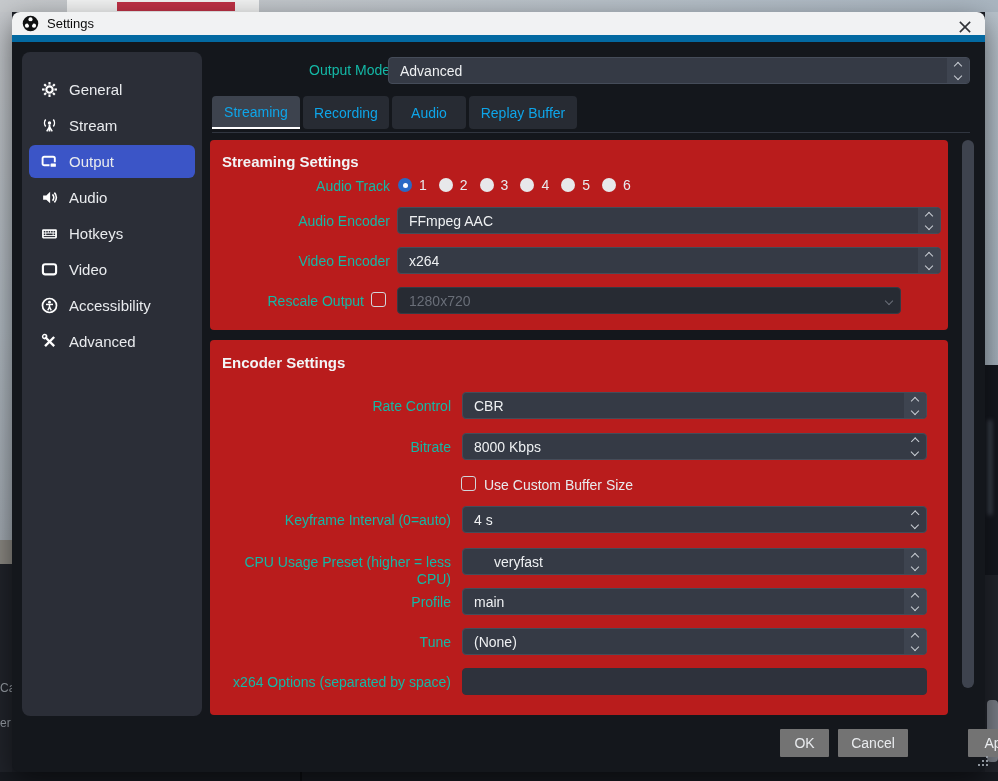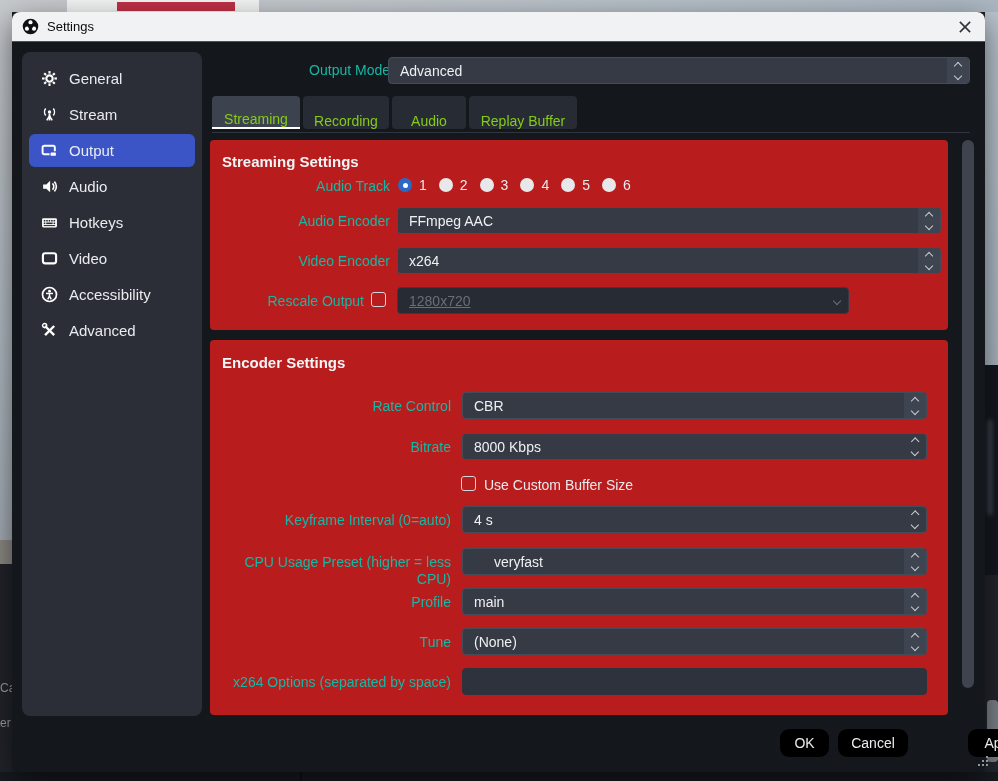--- a/index.html
+++ b/index.html
@@ -22,27 +22,27 @@
   .bg-right-streak { position:absolute; left:988px; top:420px; width:4px; height:95px; background:#434a55; filter:blur(2px); }
   .bg-strip-right-dark { position:absolute; left:985px; top:575px; width:13px; height:206px; background:#22252c; }
   .bg-right-pill { position:absolute; left:987px; top:700px; width:11px; height:62px; background:#7b8089; border-radius:4px; }
   .bg-strip-bottom { position:absolute; left:0; top:772px; width:998px; height:9px; background:#171a20; }
   .bg-bottom-vline { position:absolute; left:300px; top:772px; width:2px; height:9px; background:#0d0f13; }
 
   
   .dialog { position:absolute; left:12px; top:12px; width:973px; height:760px;
     background:#14171c; border-radius:8px; box-shadow:0 10px 30px rgba(0,0,0,.55); }
   .titlebar { position:absolute; left:0; top:0; width:100%; height:30px; background:#f1f2f3;
-    border-radius:8px 8px 0 0; display:flex; align-items:center; padding:0 10px; border-bottom:1px solid #0369a1; }
+    border-radius:8px 8px 0 0; display:flex; align-items:center; padding:0 10px; border-bottom:7px solid #0369a1; }
   .titlebar .app-title { font-size:13px; color:#0c0c0c; margin-left:8px; }
   .close-btn { position:absolute; right:12px; top:7px; width:16px; height:16px; cursor:pointer; }
 
   
   .sidebar { position:absolute; left:10px; top:40px; width:180px; height:664px;
-    background:#2b2e37; border-radius:8px; padding:10px 7px; }
+    background:#2b2e37; border-radius:8px; padding:21px 7px; }
   .side-item { height:33px; border-radius:6px; display:flex; align-items:center; gap:11px;
     padding-left:12px; color:#e9ebee; font-size:15px; margin-bottom:3px; }
   .side-item.selected { background:#3b55c7; }
   .side-item .icn { width:17px; height:17px; flex:0 0 17px; display:inline-flex; }
   .side-item .icn svg { width:100%; height:100%; }
 
   
   .flabel { position:absolute; color:#14b8a6; font-size:14px; text-align:right; line-height:17px; }
   .combo { position:absolute; height:27px; background:#353a45; border:1px solid #454c59; border-radius:4px;
     display:flex; align-items:center; color:#eef0f2; font-size:14px; padding-left:11px; }
@@ -52,42 +52,42 @@
   .chv.up { transform:rotate(-135deg); }
   .chv.dn { transform:rotate(45deg); }
   .combo.spinbox .spin { background:transparent; justify-content:space-between; padding:5px 0; }
   .combo.disabled { background:#272b33; border-color:#353a44; color:#696e78; }
   .combo.disabled .spin { background:transparent; }
   .combo.disabled .chv { border-color:#6a6f79; }
   .textinput { position:absolute; height:27px; background:#2e323c; border:1px solid #2e323c; border-radius:4px;
     color:#eef0f2; font-size:14px; padding:0 11px; width:465px; outline:none; }
   .checkbox { position:absolute; width:15px; height:15px; border:1.8px solid #d2d5da; border-radius:3px; background:transparent; }
   .check-label { position:absolute; color:#e8eaed; font-size:14px; }
-  .tab { position:absolute; height:33px; background:#272b33; border-radius:4px; color:#84cc16; font-size:14px;
-    display:flex; align-items:flex-end; justify-content:center; top:84px; }
+  .tab { position:absolute; height:33px; background:#272b33; border-radius:4px; color:#0ea5e9; font-size:14px;
+    display:flex; align-items:center; justify-content:center; top:84px; }
   .tab.active { background:#3d434e; border-bottom:2px solid #ffffff; border-radius:4px 4px 0 0; }
   .tabbar-line { position:absolute; left:200px; top:120px; width:758px; height:1px; background:#30353f; }
 
   
   .panel { position:absolute; left:198px; width:738px; background:#b91c1c; border-radius:4px; }
   .panel-title { position:absolute; left:12px; color:#f2f4f6; font-size:15px; font-weight:bold; }
 
   
   .radio-row { position:absolute; display:flex; align-items:center; gap:12px; }
   .radio-opt { display:flex; align-items:center; gap:7px; color:#e8eaed; font-size:14px; }
   .radio { width:14px; height:14px; border-radius:50%; background:#e7e8ea; position:relative; }
   .radio.checked { background:#2a69c5; }
   .radio.checked::after { content:""; position:absolute; left:4.5px; top:4.5px; width:5px; height:5px;
     border-radius:50%; background:#ffffff; }
 
   
   .scroll-thumb { position:absolute; left:950px; top:128px; width:12px; height:548px; background:#3e434e; border-radius:6px; }
 
   
-  .btn { position:absolute; top:717px; height:28px; background:#000000; border-radius:9px; color:#e9ebee;
+  .btn { position:absolute; top:717px; height:28px; background:#737373; border-radius:1px; color:#e9ebee;
     font-size:14px; display:flex; align-items:center; justify-content:center; }
   .grip { position:absolute; left:966px; top:752px; width:2px; height:2px; background:#8f959d;
     box-shadow:4px 0 #8f959d, 8px 0 #8f959d, 8px -4px #8f959d, 8px -8px #8f959d, 4px -4px #8f959d; }
 </style>
 </head>
 <body>
 
 <div class="bg-strip-top"></div>
 <div class="bg-white-card"></div>
 <div class="bg-red-bar"></div>
@@ -296,21 +296,21 @@
   <div class="combo" style="left:385px; top:235px; width:544px;">
     <span>x264</span>
     <span class="spin">
         <i class="chv up"></i>
         <i class="chv dn"></i>
       </span>
   </div>
 
   <div class="flabel" style="left:200px; top:281px; width:152px;">Rescale Output</div>
   <span class="checkbox" style="left:359px; top:280px;"></span>
-  <div class="combo disabled" style="left:385px; top:275px; width:452px;text-decoration:underline;">
+  <div class="combo disabled" style="left:385px; top:275px; width:504px;">
     <span>1280x720</span>
     <span class="spin">
         <i class="chv dn"></i>
       </span>
   </div>
 
   <div class="panel" style="top:328px; height:375px;">
     <div class="panel-title" style="top:14px;">Encoder Settings</div>
   </div>
 

